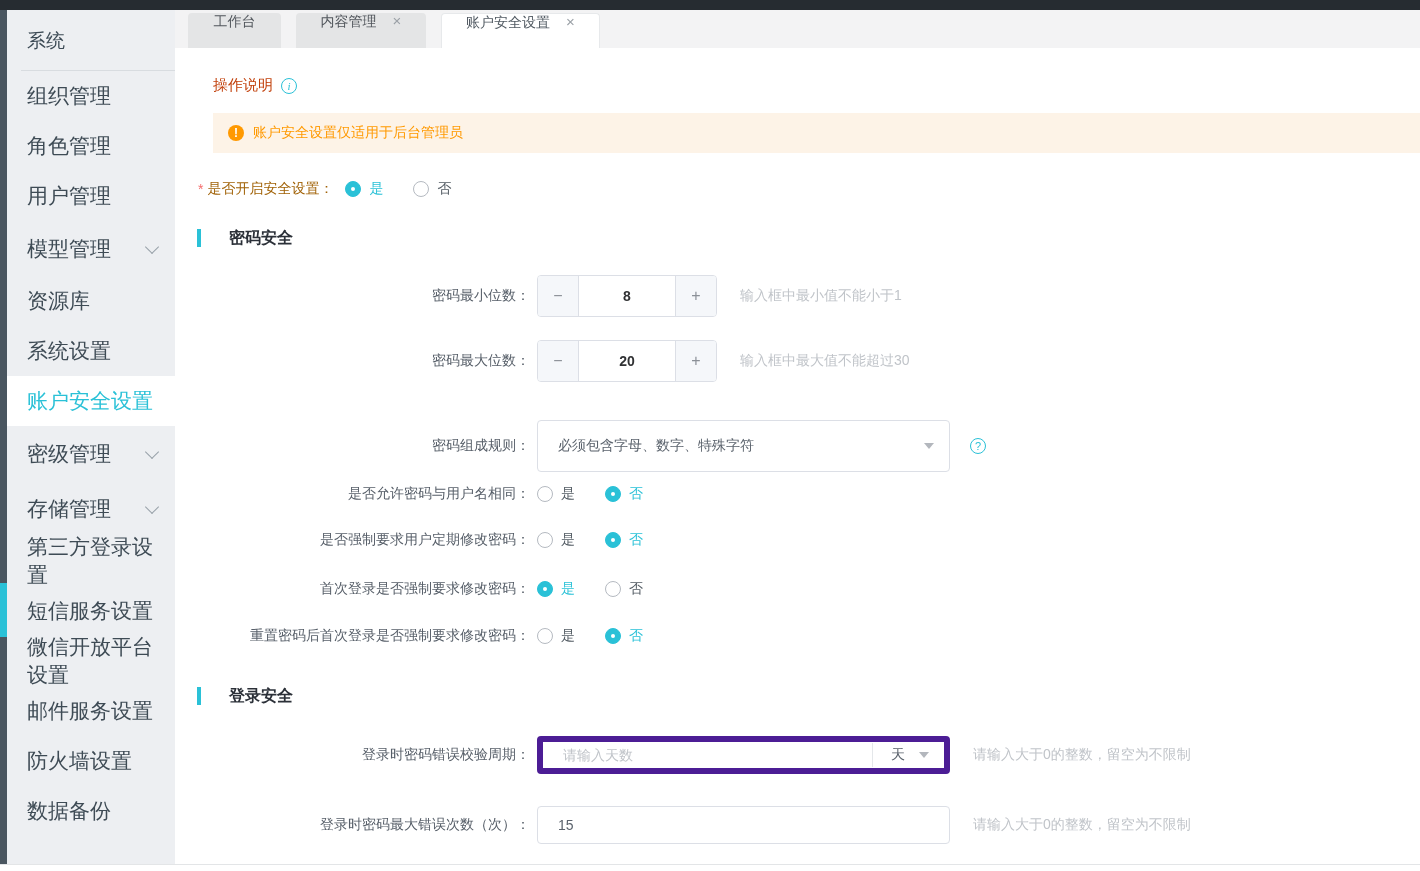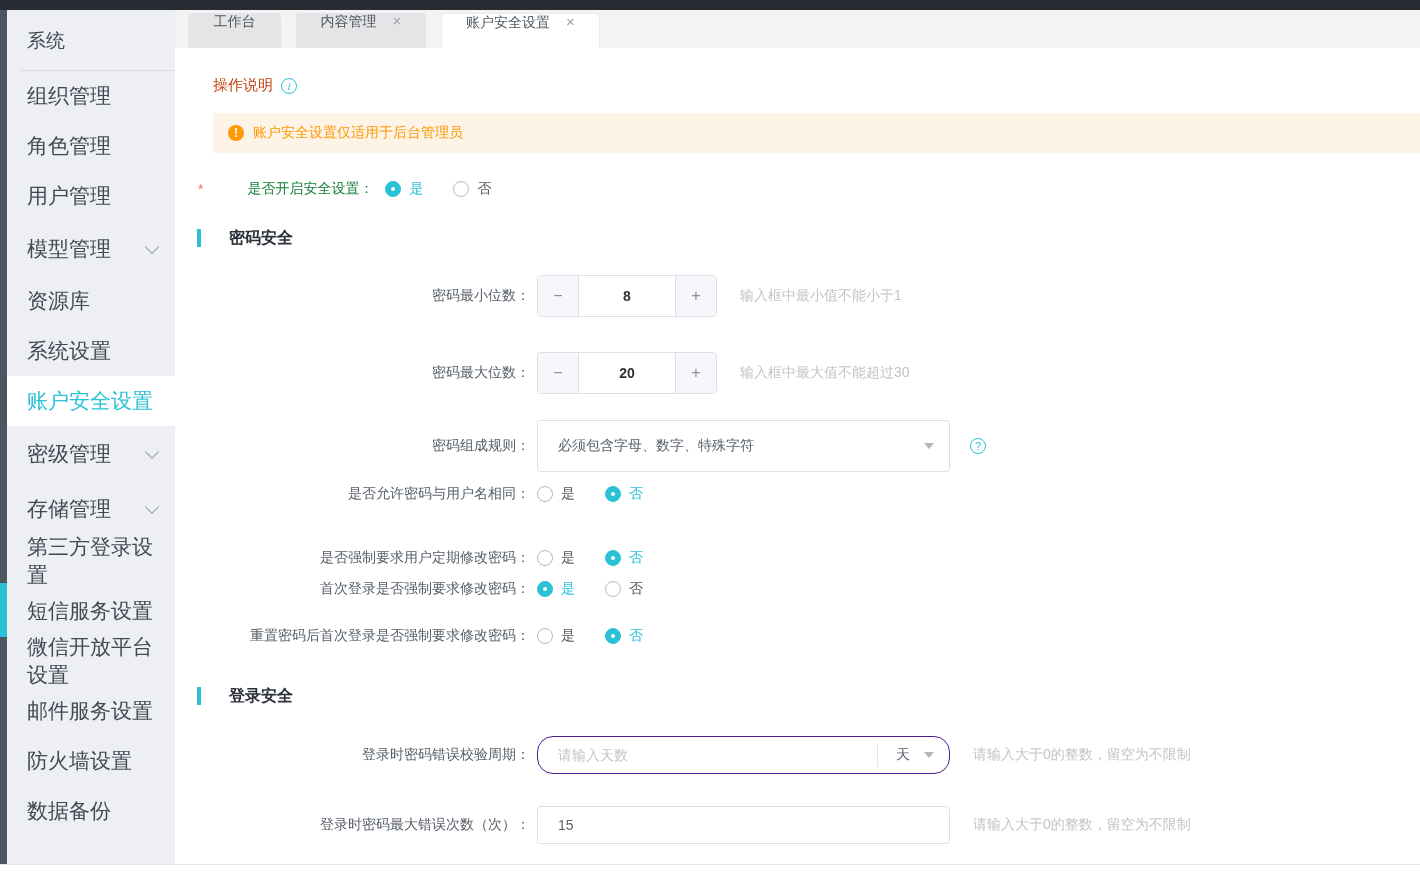--- a/index.html
+++ b/index.html
@@ -36,21 +36,21 @@
   .help-text{color:#c2410c;font-size:15px;}
   .circle-icon{width:16px;height:16px;border:1px solid #2ac1d7;border-radius:50%;color:#2ac1d7;font-size:11px;display:inline-flex;align-items:center;justify-content:center;box-sizing:border-box;}
   .info-i{margin-left:8px;font-style:italic;font-family:"Liberation Serif","DejaVu Serif",serif;}
 
   .alert{position:absolute;left:38px;right:0;top:65px;height:40px;background:#fdf3e7;display:flex;align-items:center;padding-left:15px;box-sizing:border-box;}
   .alert-icon{width:16px;height:16px;border-radius:50%;background:#ff9900;color:#fff;font-size:12px;font-weight:bold;display:flex;align-items:center;justify-content:center;margin-right:9px;flex:0 0 auto;}
   .alert-text{color:#ff9900;font-size:14px;}
 
   .enable-row{position:absolute;left:23px;top:132px;display:flex;align-items:center;}
   .req{color:#f56c6c;font-size:14px;margin-right:4px;}
-  .enable-label{color:#15803d;font-size:14px;margin-right:12px;margin-left:40px;}
+  .enable-label{color:#a16207;font-size:14px;margin-right:12px;}
 
   .sec{position:absolute;left:22px;display:flex;align-items:center;height:20px;gap:20px;}
   .sec-bar{width:4px;height:18px;background:#2ac1d7;margin-right:8px;}
   .sec-title{font-size:16px;font-weight:bold;color:#2b3038;}
 
   .frow{position:absolute;left:23px;display:flex;align-items:center;}
   .flabel{width:332px;text-align:right;color:#565e68;font-size:14px;flex:0 0 auto;}
   .fctrl{margin-left:7px;display:flex;align-items:center;}
   .fhint{margin-left:23px;color:#c0c4c9;font-size:14px;}
 
@@ -71,21 +71,21 @@
   .radio{display:inline-flex;align-items:center;margin-right:30px;cursor:pointer;}
   .rdot{width:16px;height:16px;border-radius:50%;border:1px solid #b5bac1;background:#fff;box-sizing:border-box;margin-right:8px;position:relative;flex:0 0 auto;}
   .radio.checked .rdot{border-color:#2ac1d7;background:#2ac1d7;}
   .radio.checked .rdot::after{content:"";position:absolute;left:5px;top:5px;width:4px;height:4px;border-radius:50%;background:#fff;}
   .rlabel{font-size:14px;color:#515a62;}
   .radio.checked .rlabel{color:#2ac1d7;}
 
   
   .text-input{width:413px;height:38px;border:1px solid #dcdfe6;border-radius:4px;padding:0 20px;box-sizing:border-box;color:#5a626c;font-size:14px;outline:none;font-family:inherit;background:#fff;}
   .text-input::placeholder{color:#c0c4c9;}
-  .input-unit{width:413px;height:38px;border:1px solid #4c1d95;border-radius:16px;display:flex;align-items:center;box-sizing:border-box;background:#fff;}
+  .input-unit{width:413px;height:38px;border:6px solid #4c1d95;border-radius:4px;display:flex;align-items:center;box-sizing:border-box;background:#fff;}
   .input-unit input{flex:1;border:none;outline:none;padding:0 0 0 20px;font-size:14px;color:#5a626c;min-width:0;font-family:inherit;background:transparent;}
   .input-unit input::placeholder{color:#c0c4c9;}
   .unit-sep{width:1px;height:24px;background:#e4e7ea;flex:0 0 auto;}
   .unit-label{padding:0 14px 0 18px;color:#5a626c;font-size:14px;}
   .unit-caret{margin-right:15px;}
 </style>
 </head>
 <body>
 
 <div class="top-strip"></div>
@@ -194,21 +194,21 @@
     <div class="fctrl">
       <div class="stepper">
         <span class="step-btn minus">−</span>
         <span class="step-val">8</span>
         <span class="step-btn plus">+</span>
       </div>
     </div>
     <div class="fhint">输入框中最小值不能小于1</div>
   </div>
 
-  <div class="frow" style="top:304px">
+  <div class="frow" style="top:292px">
     <div class="flabel">密码最大位数：</div>
     <div class="fctrl">
       <div class="stepper">
         <span class="step-btn minus">−</span>
         <span class="step-val">20</span>
         <span class="step-btn plus">+</span>
       </div>
     </div>
     <div class="fhint">输入框中最大值不能超过30</div>
   </div>
@@ -231,21 +231,21 @@
         <span class="rdot"></span>
         <span class="rlabel">是</span>
       </label>
       <label class="radio checked">
         <span class="rdot"></span>
         <span class="rlabel">否</span>
       </label>
     </div>
   </div>
 
-  <div class="frow" style="top:501px">
+  <div class="frow" style="top:483px">
     <div class="flabel">是否强制要求用户定期修改密码：</div>
     <div class="fctrl">
       <label class="radio">
         <span class="rdot"></span>
         <span class="rlabel">是</span>
       </label>
       <label class="radio checked">
         <span class="rdot"></span>
         <span class="rlabel">否</span>
       </label>

